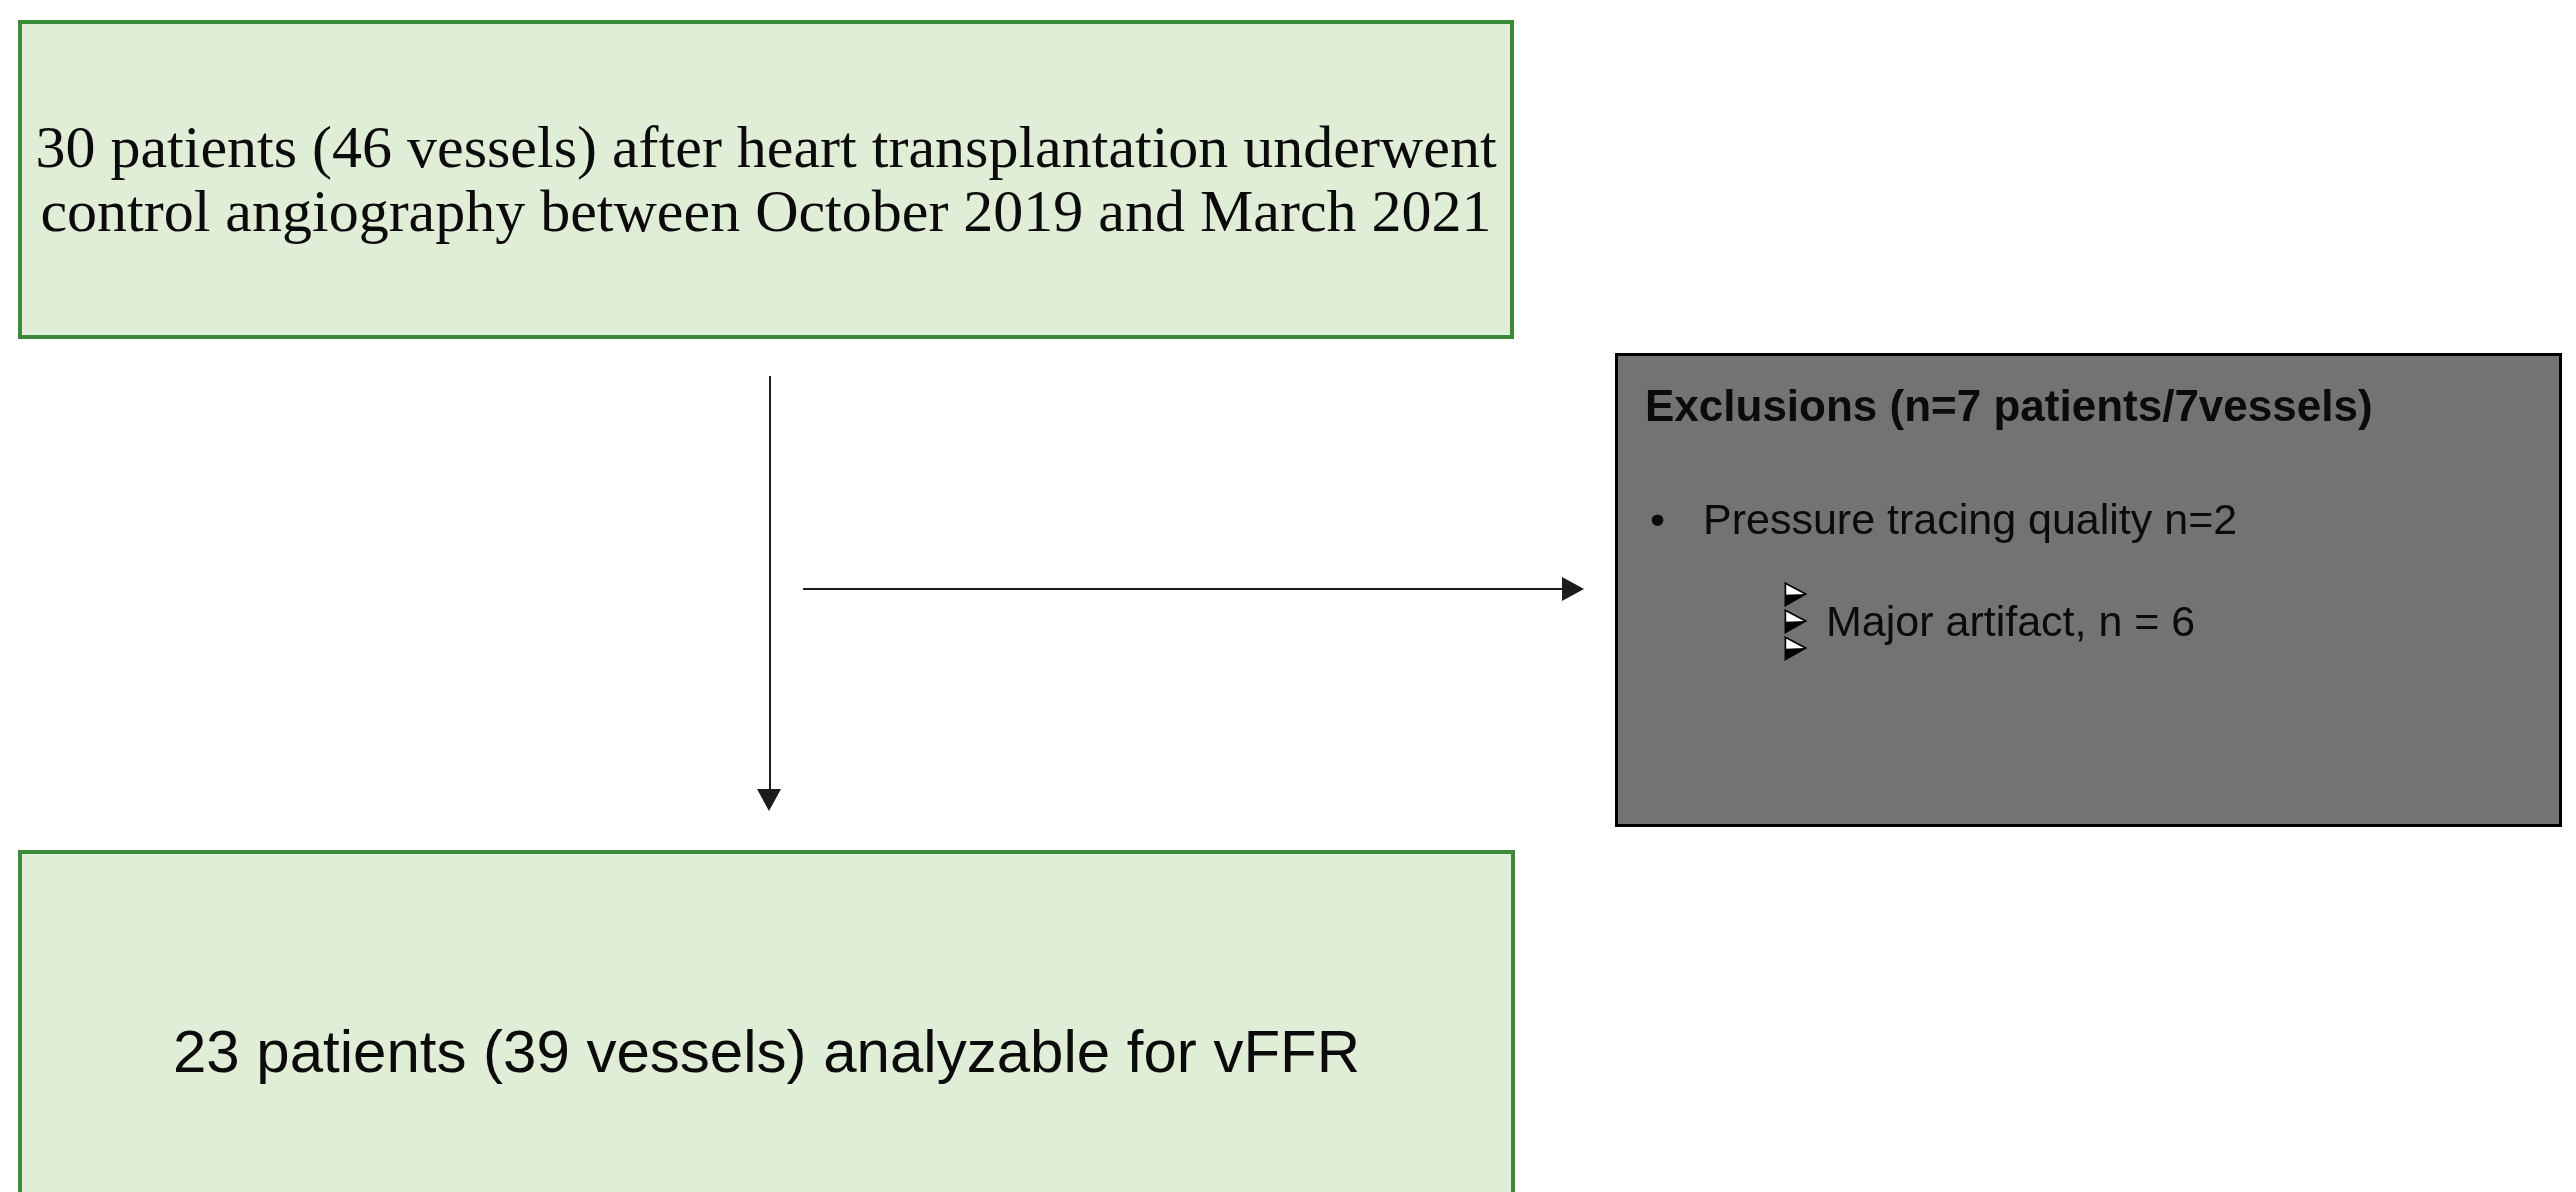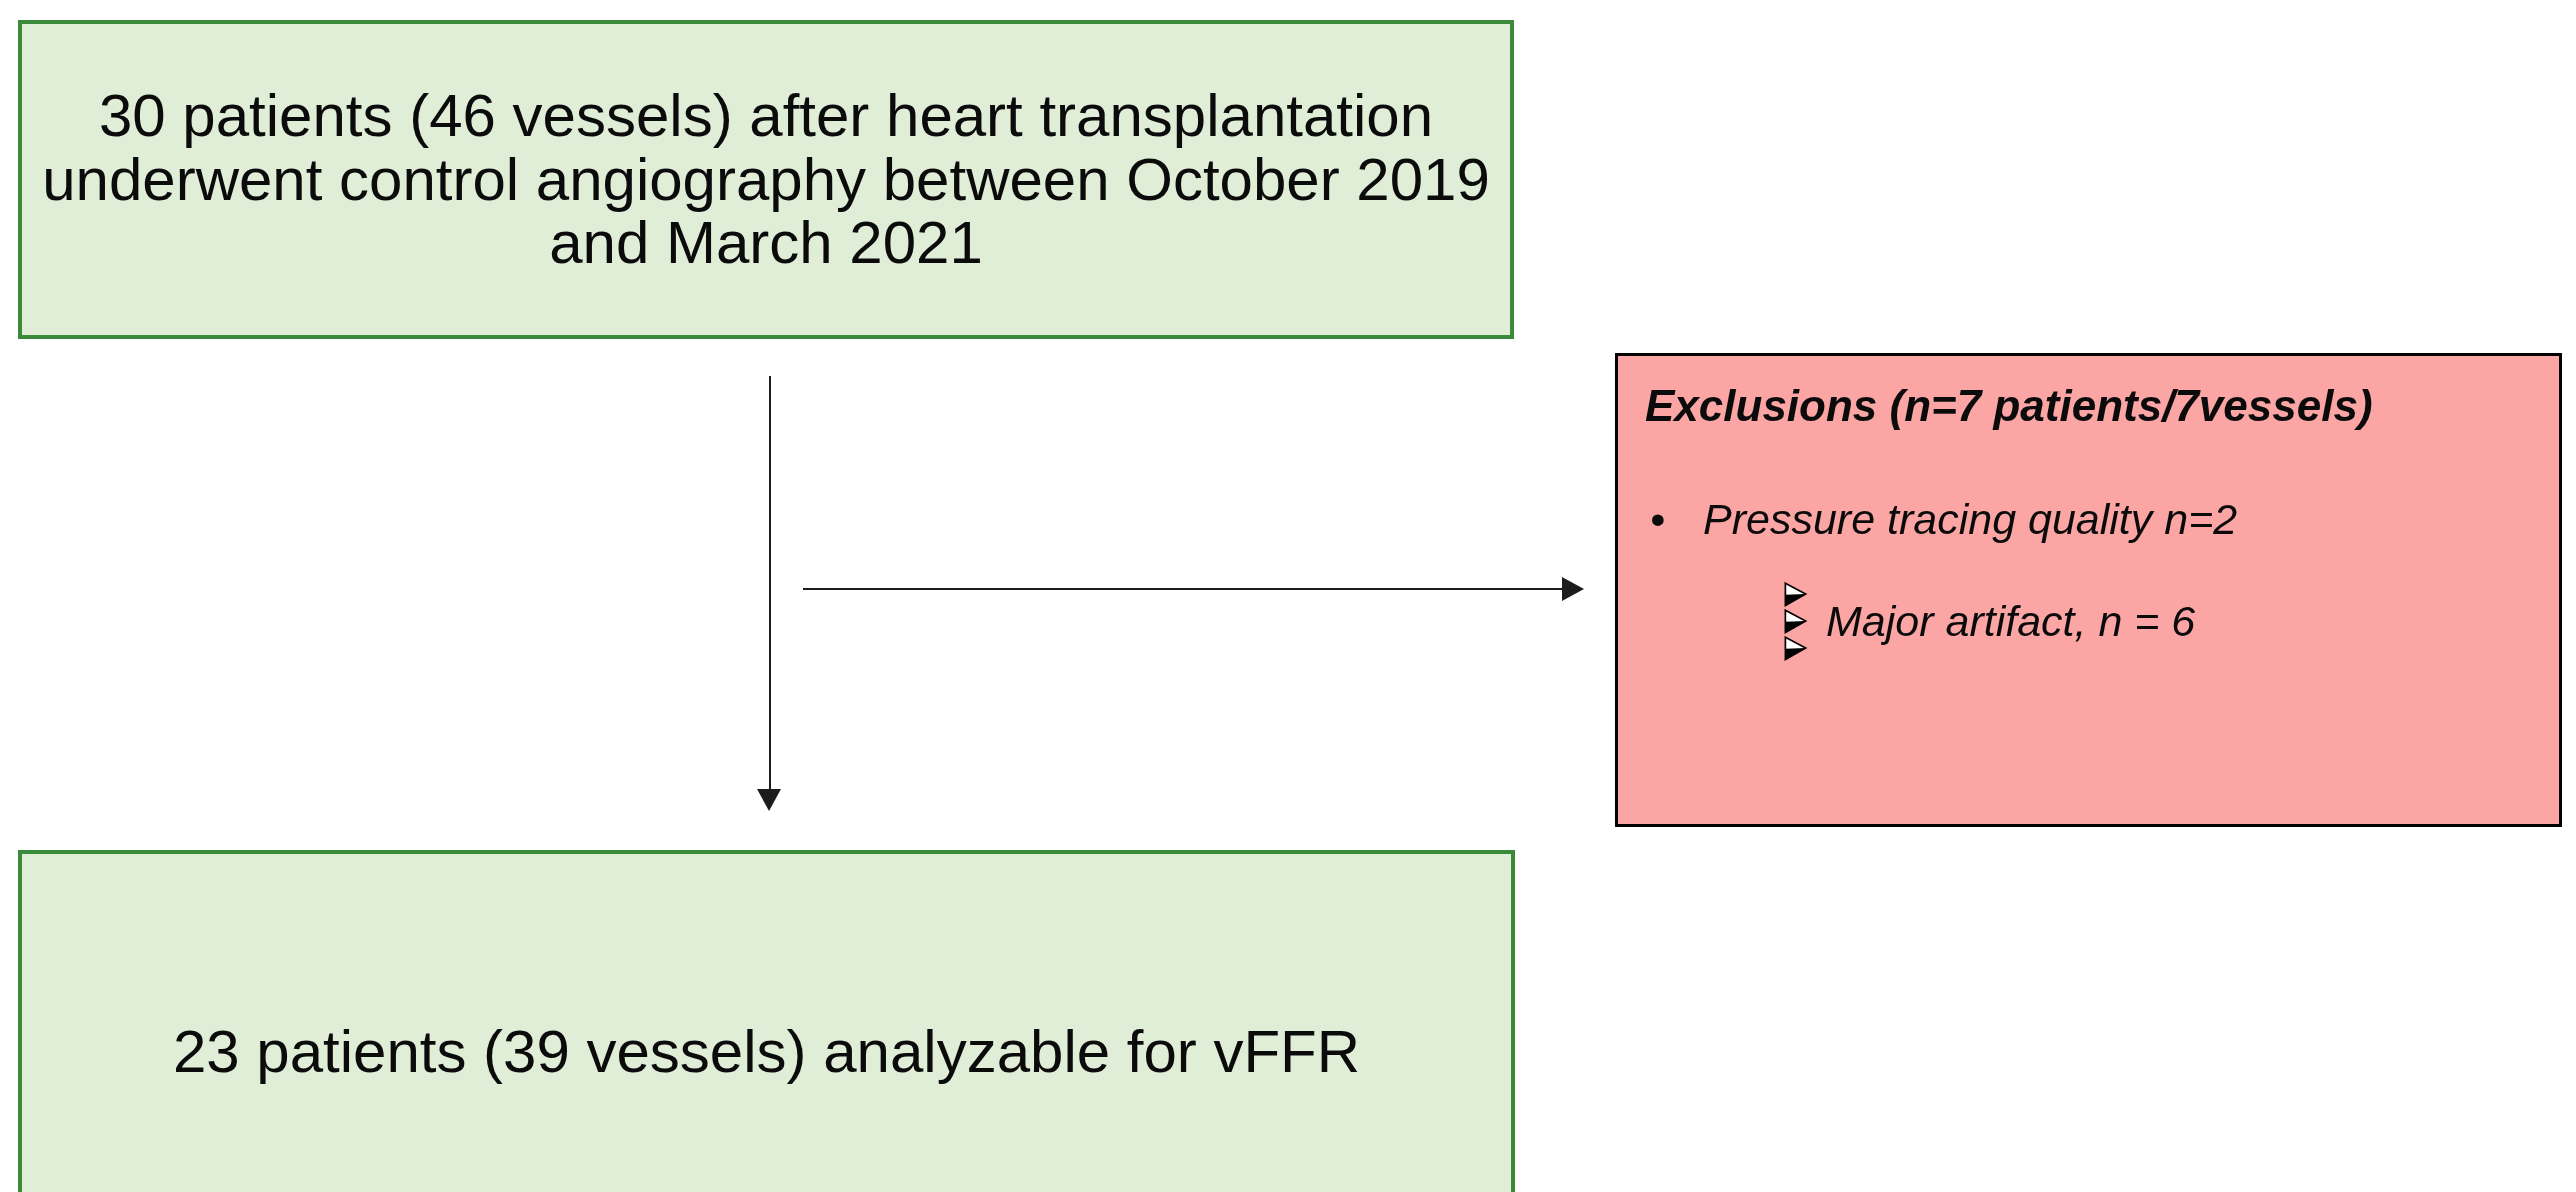--- a/index.html
+++ b/index.html
@@ -24,39 +24,38 @@
   .green-box {
     position: absolute;
     box-sizing: border-box;
     background: var(--box-fill, #e0eed8);
     border: 4px solid var(--box-border, #3a8a3a);
     display: flex;
     align-items: center;
     justify-content: center;
     text-align: center;
   }
-  #top-box    { left: 18px;  top: 20px;   width: 1496px; height: 319px; }
+  #top-box    { left: 18px;  top: 20px;   width: 1496px; height: 319px; font-family: Liberation Serif, serif; }
   #bottom-box { left: 18px;  top: 850px; width: 1497px; height: 404px; }
   .box-text {
     font-size: 60px;
     line-height: 1.06;
   }
   #top-box .box-text { width: 1488px; }
 
   
   #exclusions-box {
     position: absolute;
     left: 1615px;
     top: 353px;
     width: 947px;
     height: 474px;
     box-sizing: border-box;
-    background: #fca5a5;
+    background: #737373;
     border: 3.4px solid var(--exclusions-border, #000000);
-    font-style: italic;
   }
   .exc-title {
     margin: 25.5px 0 0 27px;
     font-weight: bold;
     font-size: 44px;
     line-height: 48px;
   }
   .exc-bullet {
     position: relative;
     margin-top: 62px;

